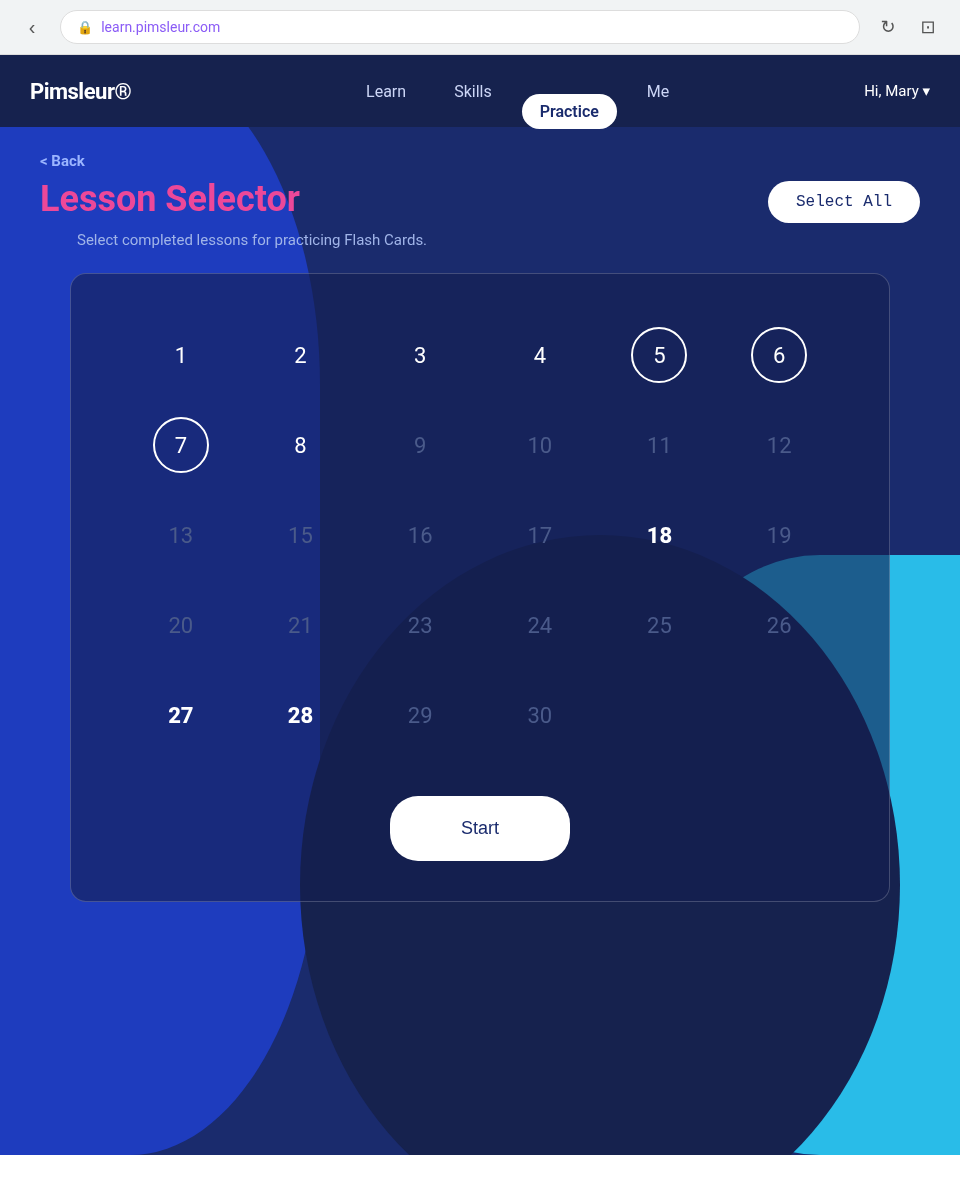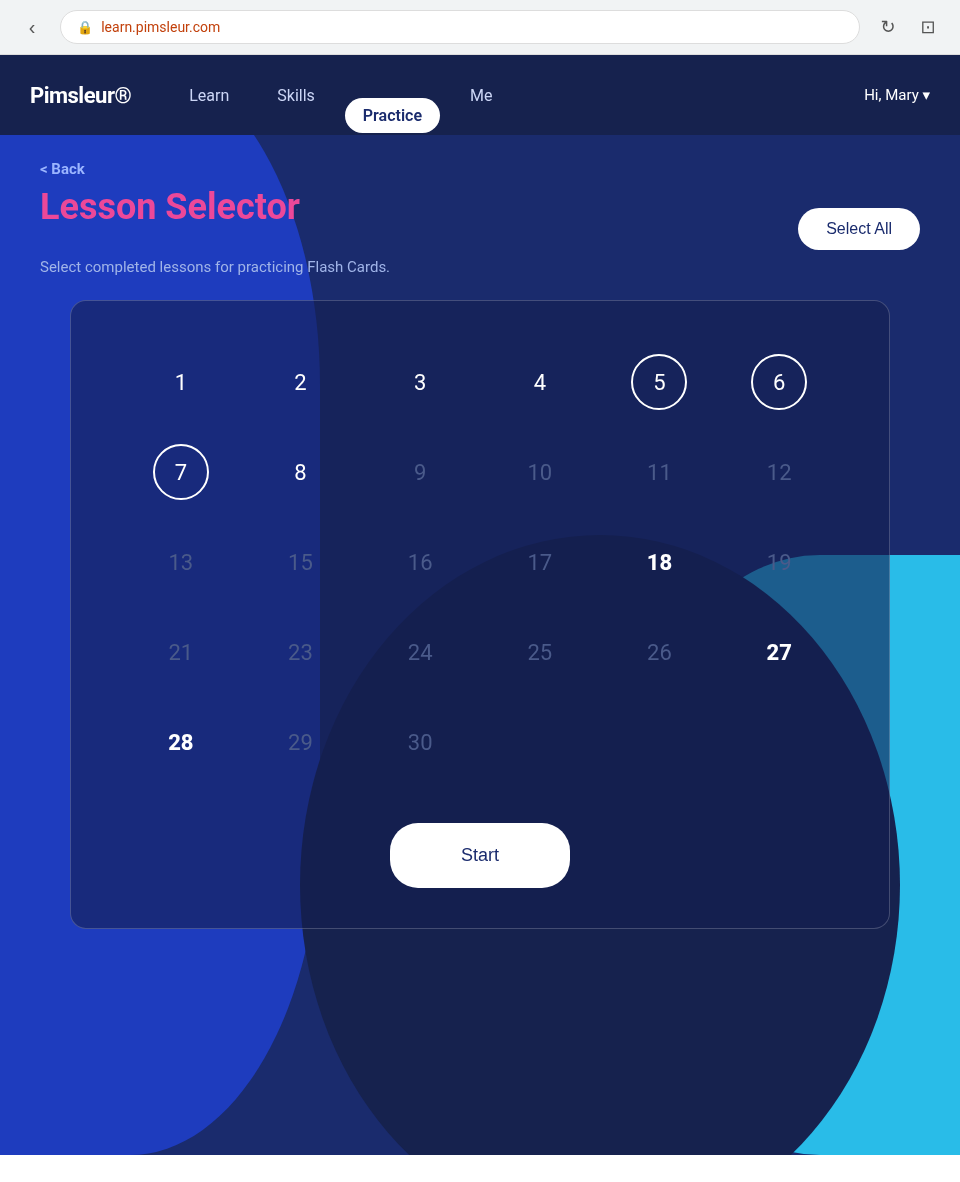--- a/index.html
+++ b/index.html
@@ -47,21 +47,21 @@
       gap: 8px;
     }
 
     .lock-icon {
       color: #555;
       font-size: 13px;
     }
 
     .address-text {
       font-size: 14px;
-      color: #c2410c;
+      color: #8b5cf6;
     }
 
     .browser-actions {
       display: flex;
       gap: 8px;
     }
 
     .browser-btn {
       background: none;
       border: none;
@@ -119,37 +119,38 @@
       z-index: 1;
     }
 
     
     .nav {
       position: relative;
       z-index: 10;
       display: flex;
       align-items: center;
       padding: 0 30px;
-      height: 80px;
+      height: 72px;
       background: #16224e;
     }
 
     .nav-logo {
       font-size: 22px;
       font-weight: 700;
       color: #fff;
       margin-right: 40px;
       letter-spacing: -0.5px;
     }
 
     .nav-links {
       display: flex;
       align-items: center;
       gap: 12px;
       flex: 1;
+      justify-content: center;
     }
 
     .nav-link {
       color: #ccd6f6;
       font-size: 16px;
       padding: 8px 18px;
       border-radius: 20px;
       cursor: pointer;
       text-decoration: none;
       background: none;
@@ -207,27 +208,29 @@
 
     .select-all-btn {
       background: #fff;
       border: none;
       border-radius: 24px;
       padding: 12px 28px;
       font-size: 16px;
       color: #1a2b6d;
       font-weight: 500;
       cursor: pointer;
-      margin-top: 20px;
+      margin-top: 1px;
+      font-family: Liberation Mono, monospace;
     }
 
     .page-subtitle {
       color: #a0b4e8;
       font-size: 15px;
       margin-bottom: 24px;
+      margin-left: 37px;
     }
 
     
     .lesson-grid-container {
       background: rgba(20, 30, 80, 0.6);
       border: 1.5px solid rgba(255,255,255,0.2);
       border-radius: 16px;
       padding: 36px 50px 40px;
       max-width: 820px;
       margin: 0 auto;
@@ -394,20 +397,23 @@
           <div class="lesson-cell">
             <div class="lesson-number dimmed">17</div>
           </div>
           <div class="lesson-cell">
             <div class="lesson-number completed-bold">18</div>
           </div>
           <div class="lesson-cell">
             <div class="lesson-number dimmed">19</div>
           </div>
           <div class="lesson-cell">
+            <div class="lesson-number dimmed">20</div>
+          </div>
+          <div class="lesson-cell">
             <div class="lesson-number dimmed">21</div>
           </div>
           <div class="lesson-cell">
             <div class="lesson-number dimmed">23</div>
           </div>
           <div class="lesson-cell">
             <div class="lesson-number dimmed">24</div>
           </div>
           <div class="lesson-cell">
             <div class="lesson-number dimmed">25</div>

